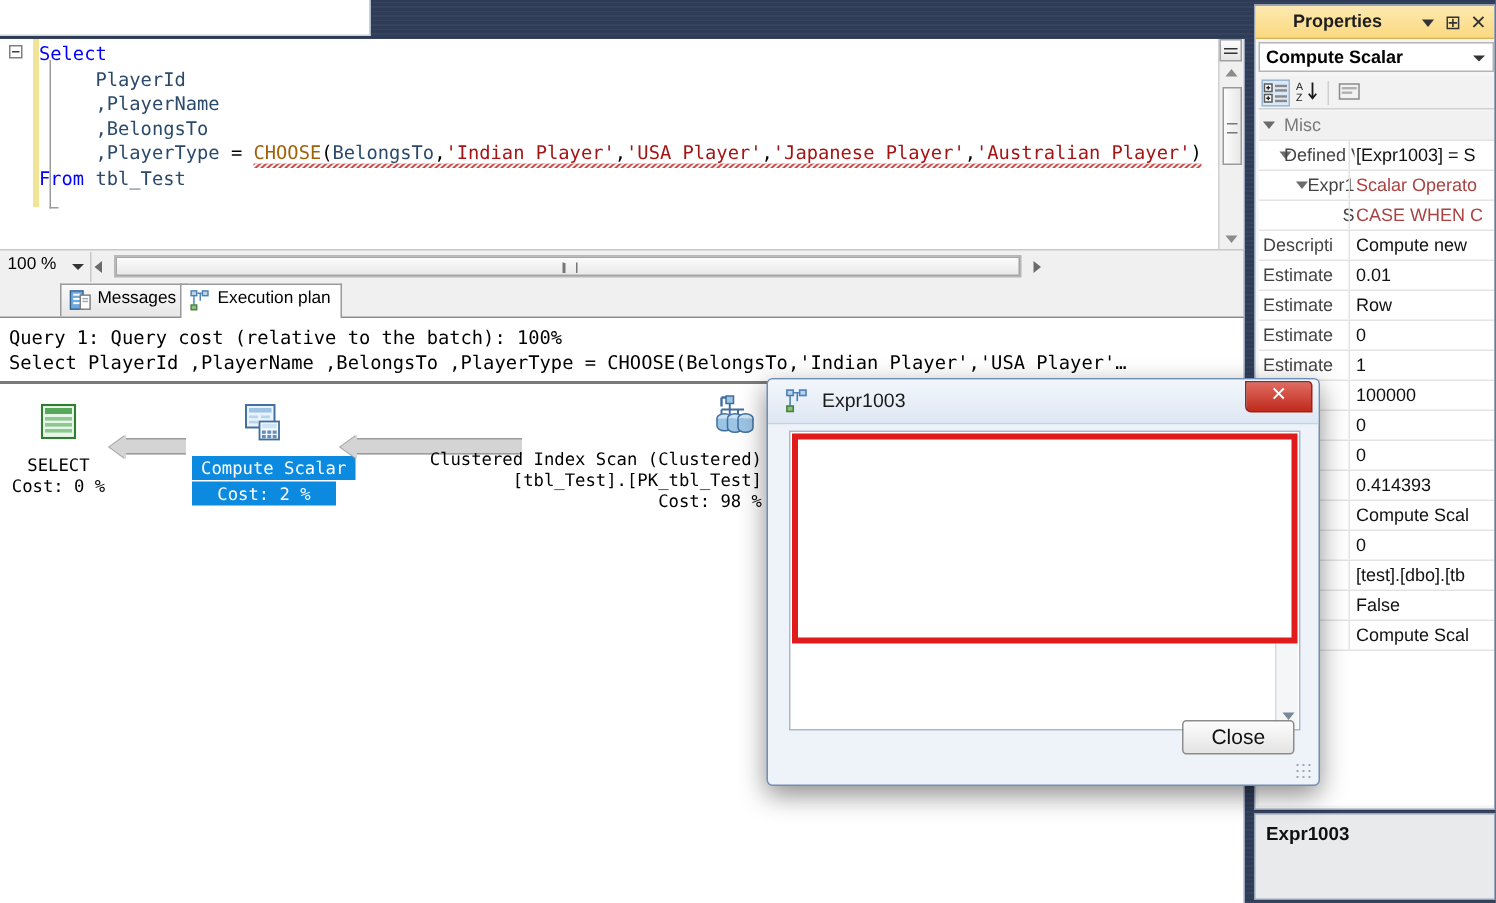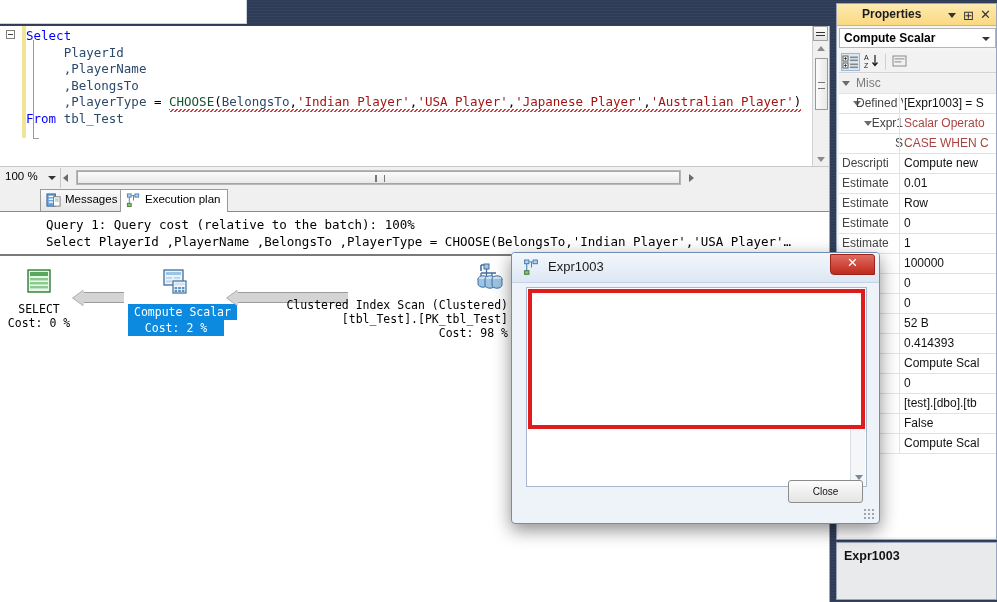--- a/index.html
+++ b/index.html
@@ -59,21 +59,21 @@
   .code {
     position: absolute; left: 26px; top: 2px;
     font-family: "DejaVu Sans Mono", "Liberation Mono", monospace;
     font-size: 12.5px;
     line-height: 16.5px;
     white-space: pre;
     color: #000000;
   }
   .code-line { height: 16.5px; position: relative; }
   .kw { color: #0000ff; }
-  .fn  { color: #14532d; }
+  .fn  { color: #a16207; }
   .str { color: #a31515; }
   .plain { color: #000000; }
   .ident { color: #2b4a6b; }
   .squiggle {
     position: absolute; left: 0; bottom: -1px; height: 3px;
     background-image: repeating-linear-gradient(135deg,
       #d04040 0 1.2px, transparent 1.2px 2.6px);
     background-size: 4px 3px;
   }
   .collapse-box {
@@ -200,21 +200,21 @@
     position: absolute; left: 0; top: 211px; width: 830px; height: 391px;
     background: #ffffff;
     border-top: 1px solid #8a8a8a;
     border-right: 1px solid #9aa6bb;
     box-sizing: border-box;
     overflow: hidden;
   }
   .plan-text {
     position: absolute;
     font-family: "DejaVu Sans Mono", "Liberation Mono", monospace;
-    font-size: 12.5px; color: #000; white-space: pre; margin-left: 40px;
+    font-size: 12.5px; color: #000; white-space: pre;
   }
   .plan-hdr1 { left: 6px; top: 5px; }
   .plan-hdr2 { left: 6px; top: 22px; }
   .plan-divider {
     position: absolute; left: 0; top: 42px; width: 830px; height: 2px;
     background: #7a7a7a;
   }
 
   .node { position: absolute; text-align: center; }
   .node-cap {
@@ -394,21 +394,21 @@
   .dvs-down {
     position: absolute; left: 4px; bottom: 5px; width: 0; height: 0;
     border-left: 4px solid transparent; border-right: 4px solid transparent;
     border-top: 5px solid #7b8899;
   }
   .dlg-close-btn {
     position: absolute; right: 16px; bottom: 20px; width: 75px; height: 23px;
     background: linear-gradient(#fcfcfc, #e4e4e4);
     border: 1px solid #8c8c8c; border-radius: 3px;
     box-sizing: border-box;
-    font-size: 10px; color: #111; text-align: center; line-height: 21px;
+    font-size: 14px; color: #111; text-align: center; line-height: 21px;
   }
   .dlg-grip {
     position: absolute; right: 4px; bottom: 3px; width: 12px; height: 12px;
     background-image:
       radial-gradient(circle, #9aa7b5 0.8px, transparent 1px);
     background-size: 4px 4px;
   }
 </style>
 </head>
 <body>
@@ -625,24 +625,20 @@
         <div class="prow">
           <div class="pname">imate</div>
           <div class="pval">0</div>
         </div>
         <div class="prow">
           <div class="pname">imate</div>
           <div class="pval">0</div>
         </div>
         <div class="prow">
           <div class="pname">imate</div>
-          <div class="pval">52 B</div>
-        </div>
-        <div class="prow">
-          <div class="pname">imate</div>
           <div class="pval">0.414393</div>
         </div>
         <div class="prow">
           <div class="pname">gical C</div>
           <div class="pval">Compute Scal</div>
         </div>
         <div class="prow">
           <div class="pname">de ID</div>
           <div class="pval">0</div>
         </div>

